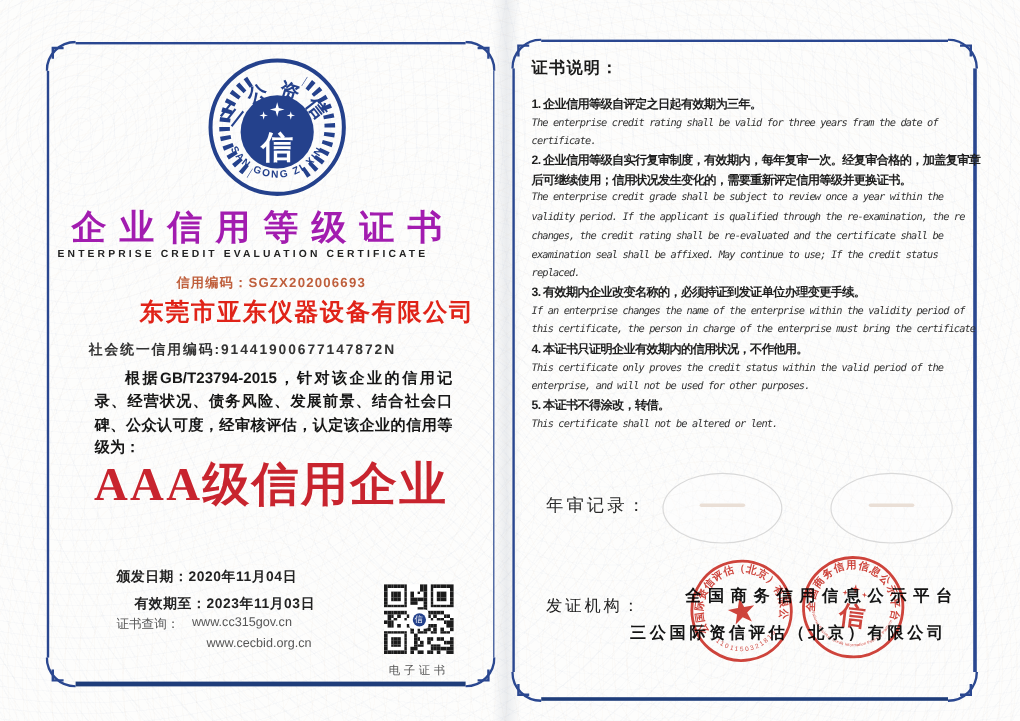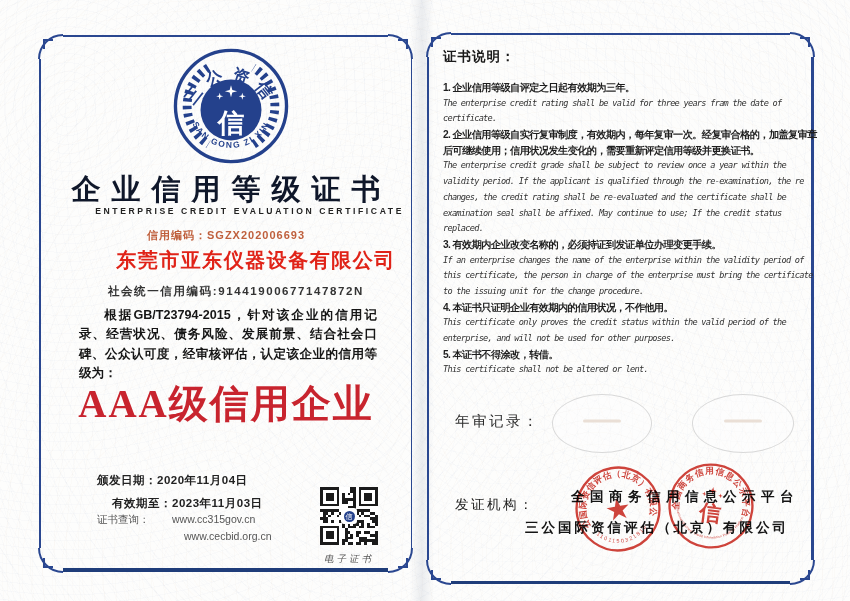--- a/index.html
+++ b/index.html
@@ -28,45 +28,45 @@
   .corner svg{display:block;width:26px;height:26px;}
   .corner path{fill:none;stroke:#2a4790;stroke-width:2;}
   .c-tl{left:-1px;top:-1px;}
   .c-tr{right:-1px;top:-1px;transform:rotate(90deg);}
   .c-br{right:-1px;bottom:-1px;transform:rotate(180deg);}
   .c-bl{left:-1px;bottom:-1px;transform:rotate(270deg);}
   
   .fold{left:410px;top:0;width:24px;height:601px;
         background:linear-gradient(to right,rgba(0,0,0,0) 0%,rgba(150,160,178,.18) 50%,rgba(0,0,0,0) 100%);}
   
-  .title{left:48px;top:170px;width:356px;text-align:center;font-size:29px;font-weight:900;
-         letter-spacing:11px;text-indent:11px;color:#0f172a;}
-  .subtitle{left:48px;top:206px;width:356px;text-align:right;font-size:8.6px;font-weight:700;
+  .title{left:36px;top:170px;width:356px;text-align:center;font-size:29px;font-weight:900;
+         letter-spacing:11px;text-indent:11px;color:#a21caf;}
+  .subtitle{left:48px;top:206px;width:356px;text-align:left;font-size:8.6px;font-weight:700;
             letter-spacing:2.6px;color:#222;}
   .code-line{left:48px;top:228px;width:356px;text-align:center;font-size:11px;font-weight:700;
              letter-spacing:1px;color:#bf5f3c;}
   .company{left:40px;top:247px;width:432px;text-align:center;font-size:20px;font-weight:900;
            letter-spacing:1.5px;color:#e02318;}
-  .uscc{left:40px;top:284px;width:324px;text-align:right;font-size:11.5px;font-weight:700;
+  .uscc{left:40px;top:284px;width:324px;text-align:center;font-size:11.5px;font-weight:700;
         letter-spacing:1.6px;color:#333;}
   .para{left:79px;top:306px;width:298px;font-size:12.6px;font-weight:700;line-height:1.54;
         color:#161616;text-align:justify;text-indent:2em;}
   .rating{left:40px;top:377px;width:372px;text-align:center;font-size:39px;font-weight:900;
           letter-spacing:2px;color:#c8242e;font-family:"Liberation Serif",serif;}
   .kv{font-size:11.5px;font-weight:700;color:#222;letter-spacing:.5px;margin-top:12px;}
   .query{font-size:10.5px;color:#555;font-weight:400;}
   .qr-box{left:320px;top:487px;width:58px;height:58px;background:#fff;}
   .qr-grid{position:absolute;inset:0;display:grid;grid-template-columns:repeat(21,1fr);
            grid-template-rows:repeat(21,1fr);}
   .qr-grid div.d{background:#1b1b1b;}
   .qr-logo{position:absolute;left:21px;top:21px;width:16px;height:16px;background:#fff;border-radius:3px;
            display:flex;align-items:center;justify-content:center;}
   .qr-logo span{display:block;width:11px;height:11px;border-radius:50%;background:#24418c;color:#fff;
                 font-size:7px;line-height:11px;text-align:center;}
-  .qr-caption{left:314px;top:553px;width:70px;text-align:center;font-size:9.5px;color:#555;letter-spacing:3px;font-style:italic;}
+  .qr-caption{left:314px;top:553px;width:70px;text-align:center;font-size:9.5px;color:#555;letter-spacing:3px;}
   
   .rp-heading{left:443px;top:48px;font-size:13.5px;font-weight:800;color:#1a1a1a;letter-spacing:1px;}
   .notes{left:443px;top:80px;width:372px;}
   .notes div{white-space:nowrap;height:15.7px;line-height:15.7px;}
   .notes div.zh{font-size:10.2px;font-weight:700;color:#1f1f1f;letter-spacing:-.6px;}
   .notes div.en{font-size:8.6px;font-weight:400;color:#313131;letter-spacing:-.72px;
                 font-family:"DejaVu Sans Mono","Liberation Mono",monospace;font-style:italic;}
   .annual{left:455px;top:412px;font-size:14.5px;color:#2b2b2b;letter-spacing:2.5px;font-weight:500;}
   .stamp-ph{position:absolute;border:1.5px solid #d9d9d9;border-radius:50%;background:rgba(255,255,255,.3);}
   .stamp-ph i{position:absolute;left:50%;top:45%;transform:translate(-50%,-50%);width:38px;height:3px;
@@ -158,21 +158,21 @@
   <div class="abs rating">AAA级信用企业</div>
 
   <div class="abs kv" style="left:97px;top:461px;">
     <span>颁发日期：</span><span>2020年11月04日</span>
   </div>
   <div class="abs kv" style="left:112px;top:484px;">
     <span>有效期至：</span><span>2023年11月03日</span>
   </div>
 
   <div class="abs query" style="left:97px;top:513px;">证书查询：</div>
-  <div class="abs query" style="left:172px;top:513px;">
+  <div class="abs query" style="left:160px;top:513px;">
 
   <div style="margin-bottom:5px;">www.cc315gov.cn</div>
       <div style="margin-bottom:5px;margin-left:12px;">www.cecbid.org.cn</div>
     </div>
 
   <div class="abs qr-box">
     <div class="qr-grid">
         <div class="d"></div>
         <div class="d"></div>
         <div class="d"></div>
@@ -662,21 +662,20 @@
       <div class="zh">2. 企业信用等级自实行复审制度，有效期内，每年复审一次。经复审合格的，加盖复审章</div>
       <div class="zh">后可继续使用；信用状况发生变化的，需要重新评定信用等级并更换证书。</div>
       <div class="en">The enterprise credit grade shall be subject to review once a year within the</div>
       <div class="en">validity period. If the applicant is qualified through the re-examination, the re</div>
       <div class="en">changes, the credit rating shall be re-evaluated and the certificate shall be</div>
       <div class="en">examination seal shall be affixed. May continue to use; If the credit status</div>
       <div class="en">replaced.</div>
       <div class="zh">3. 有效期内企业改变名称的，必须持证到发证单位办理变更手续。</div>
       <div class="en">If an enterprise changes the name of the enterprise within the validity period of</div>
       <div class="en">this certificate, the person in charge of the enterprise must bring the certificate</div>
-      <div class="en">to the issuing unit for the change procedure.</div>
       <div class="zh">4. 本证书只证明企业有效期内的信用状况，不作他用。</div>
       <div class="en">This certificate only proves the credit status within the valid period of the</div>
       <div class="en">enterprise, and will not be used for other purposes.</div>
       <div class="zh">5. 本证书不得涂改，转借。</div>
       <div class="en">This certificate shall not be altered or lent.</div>
     </div>
 
   <div class="abs annual">年审记录：</div>
   <div class="stamp-ph" style="left:552px;top:394px;width:98px;height:57px;">
       <i></i>

